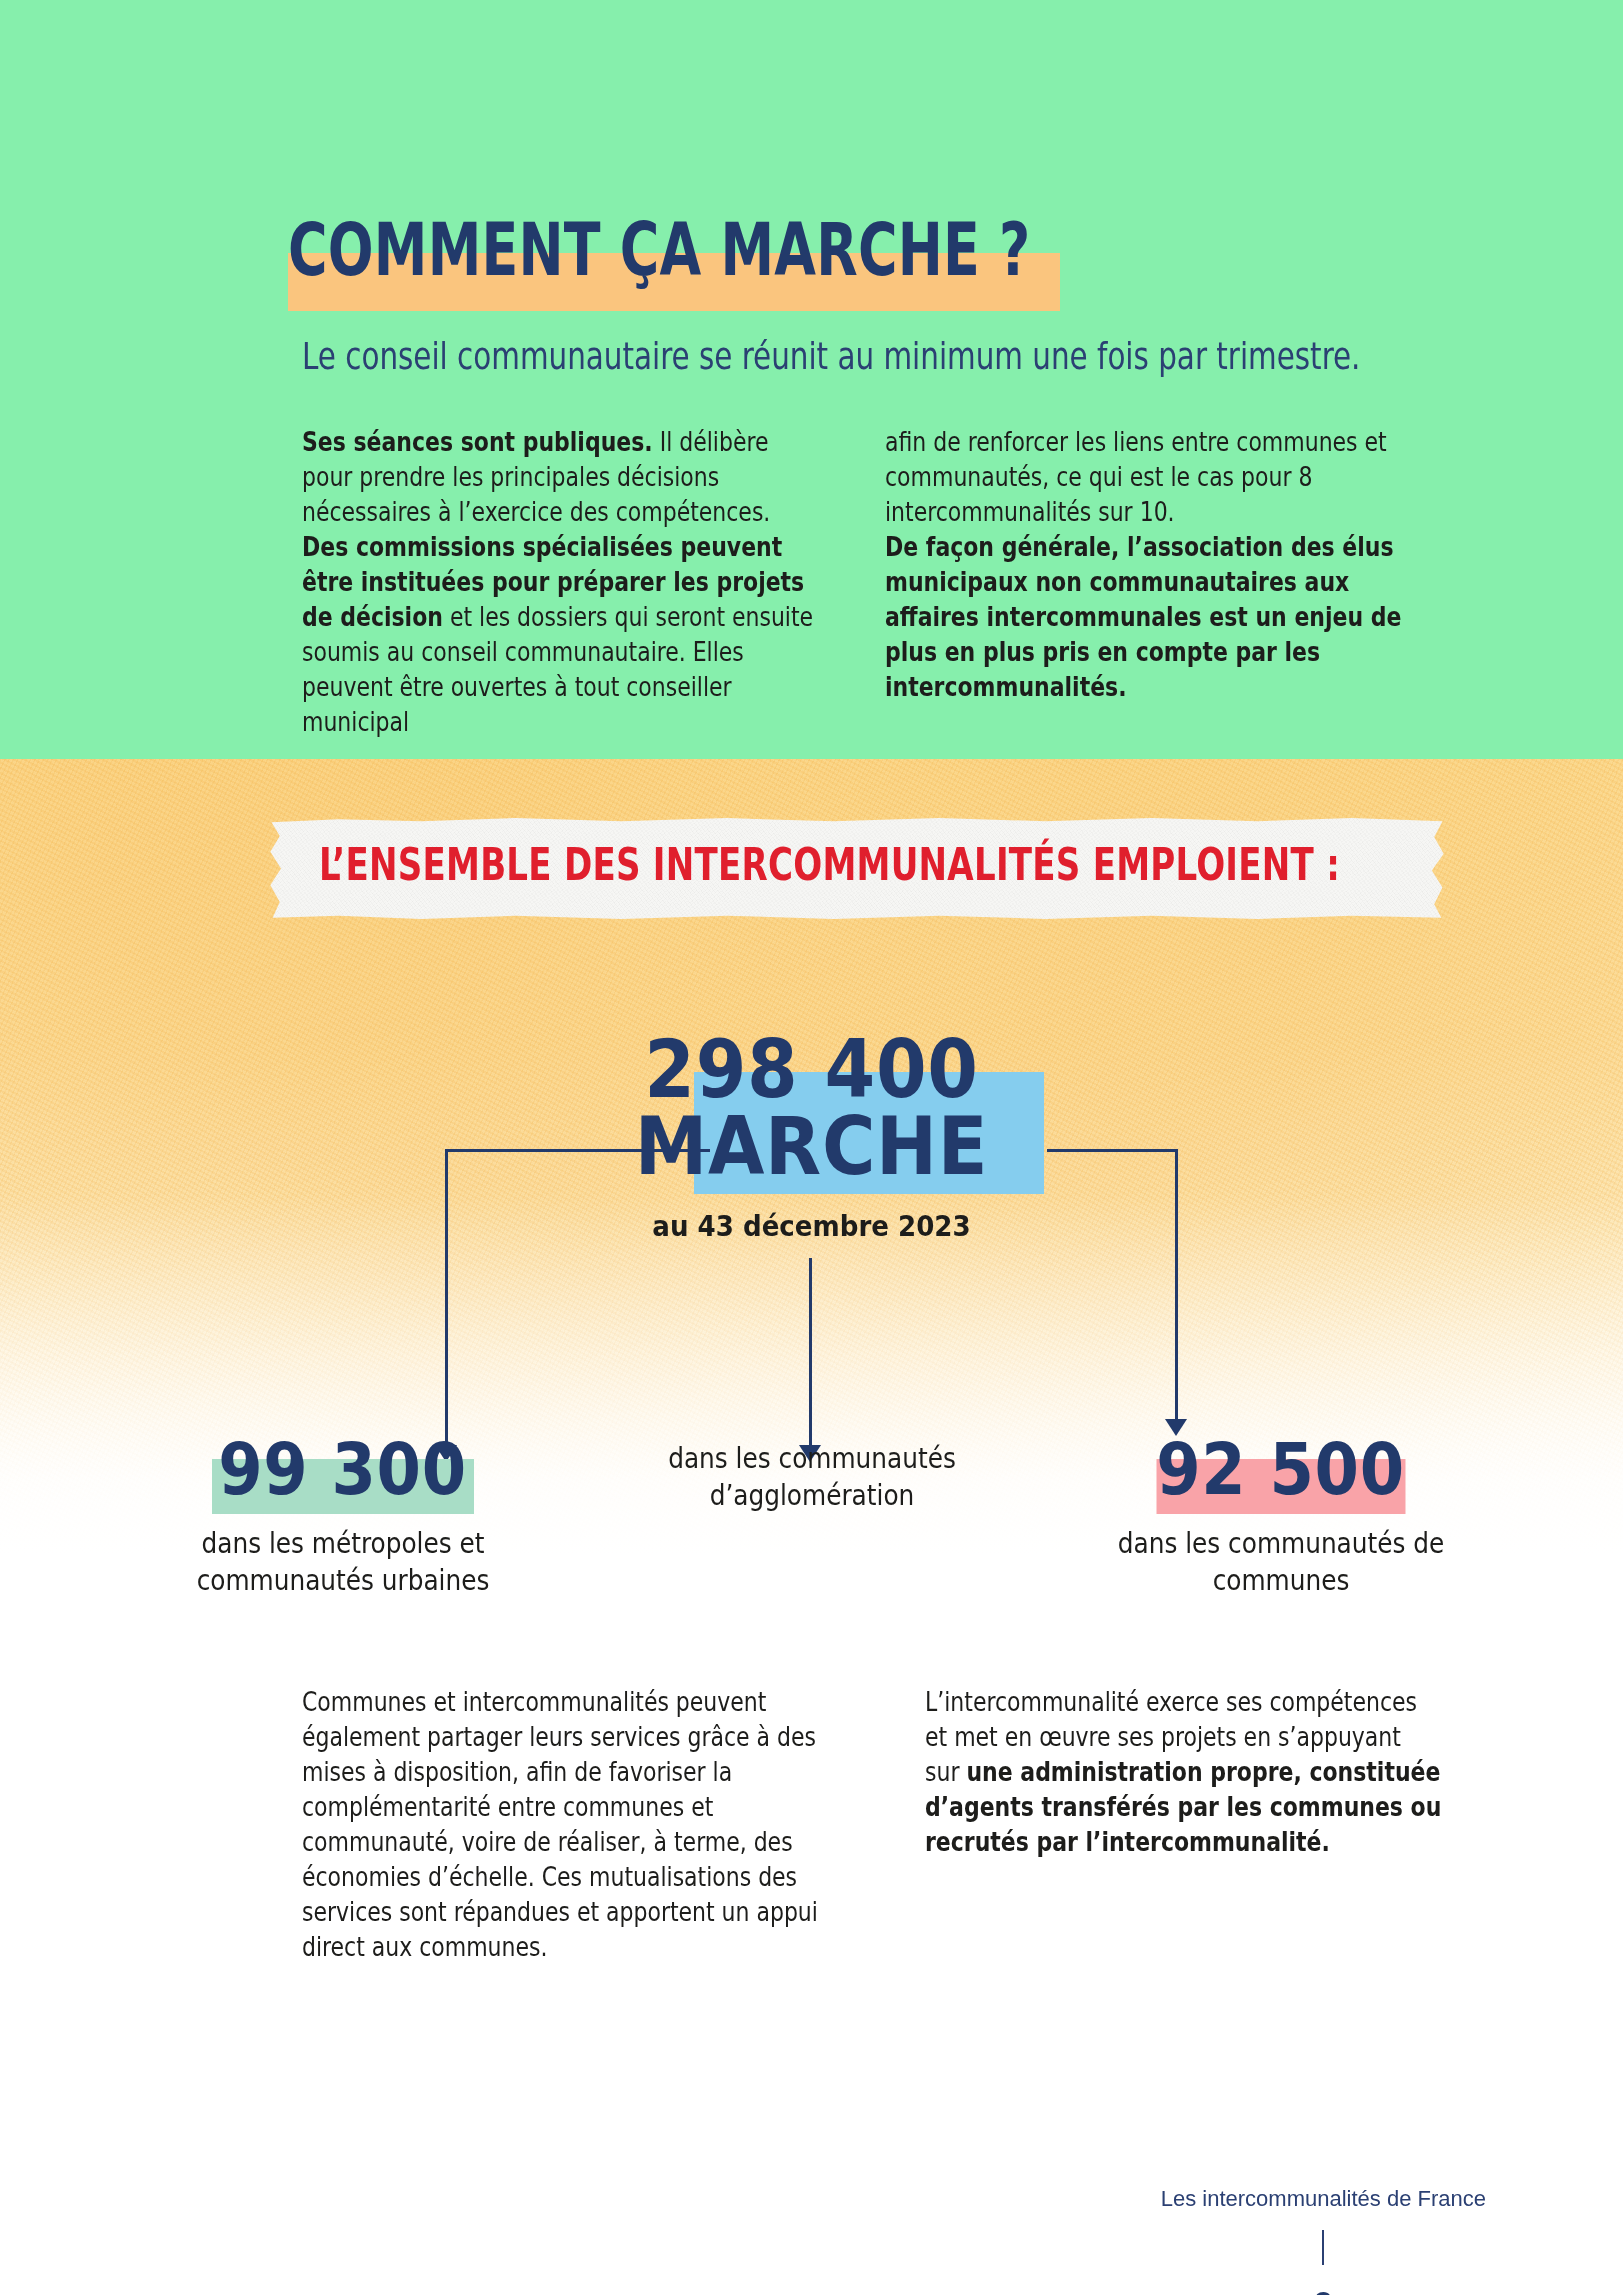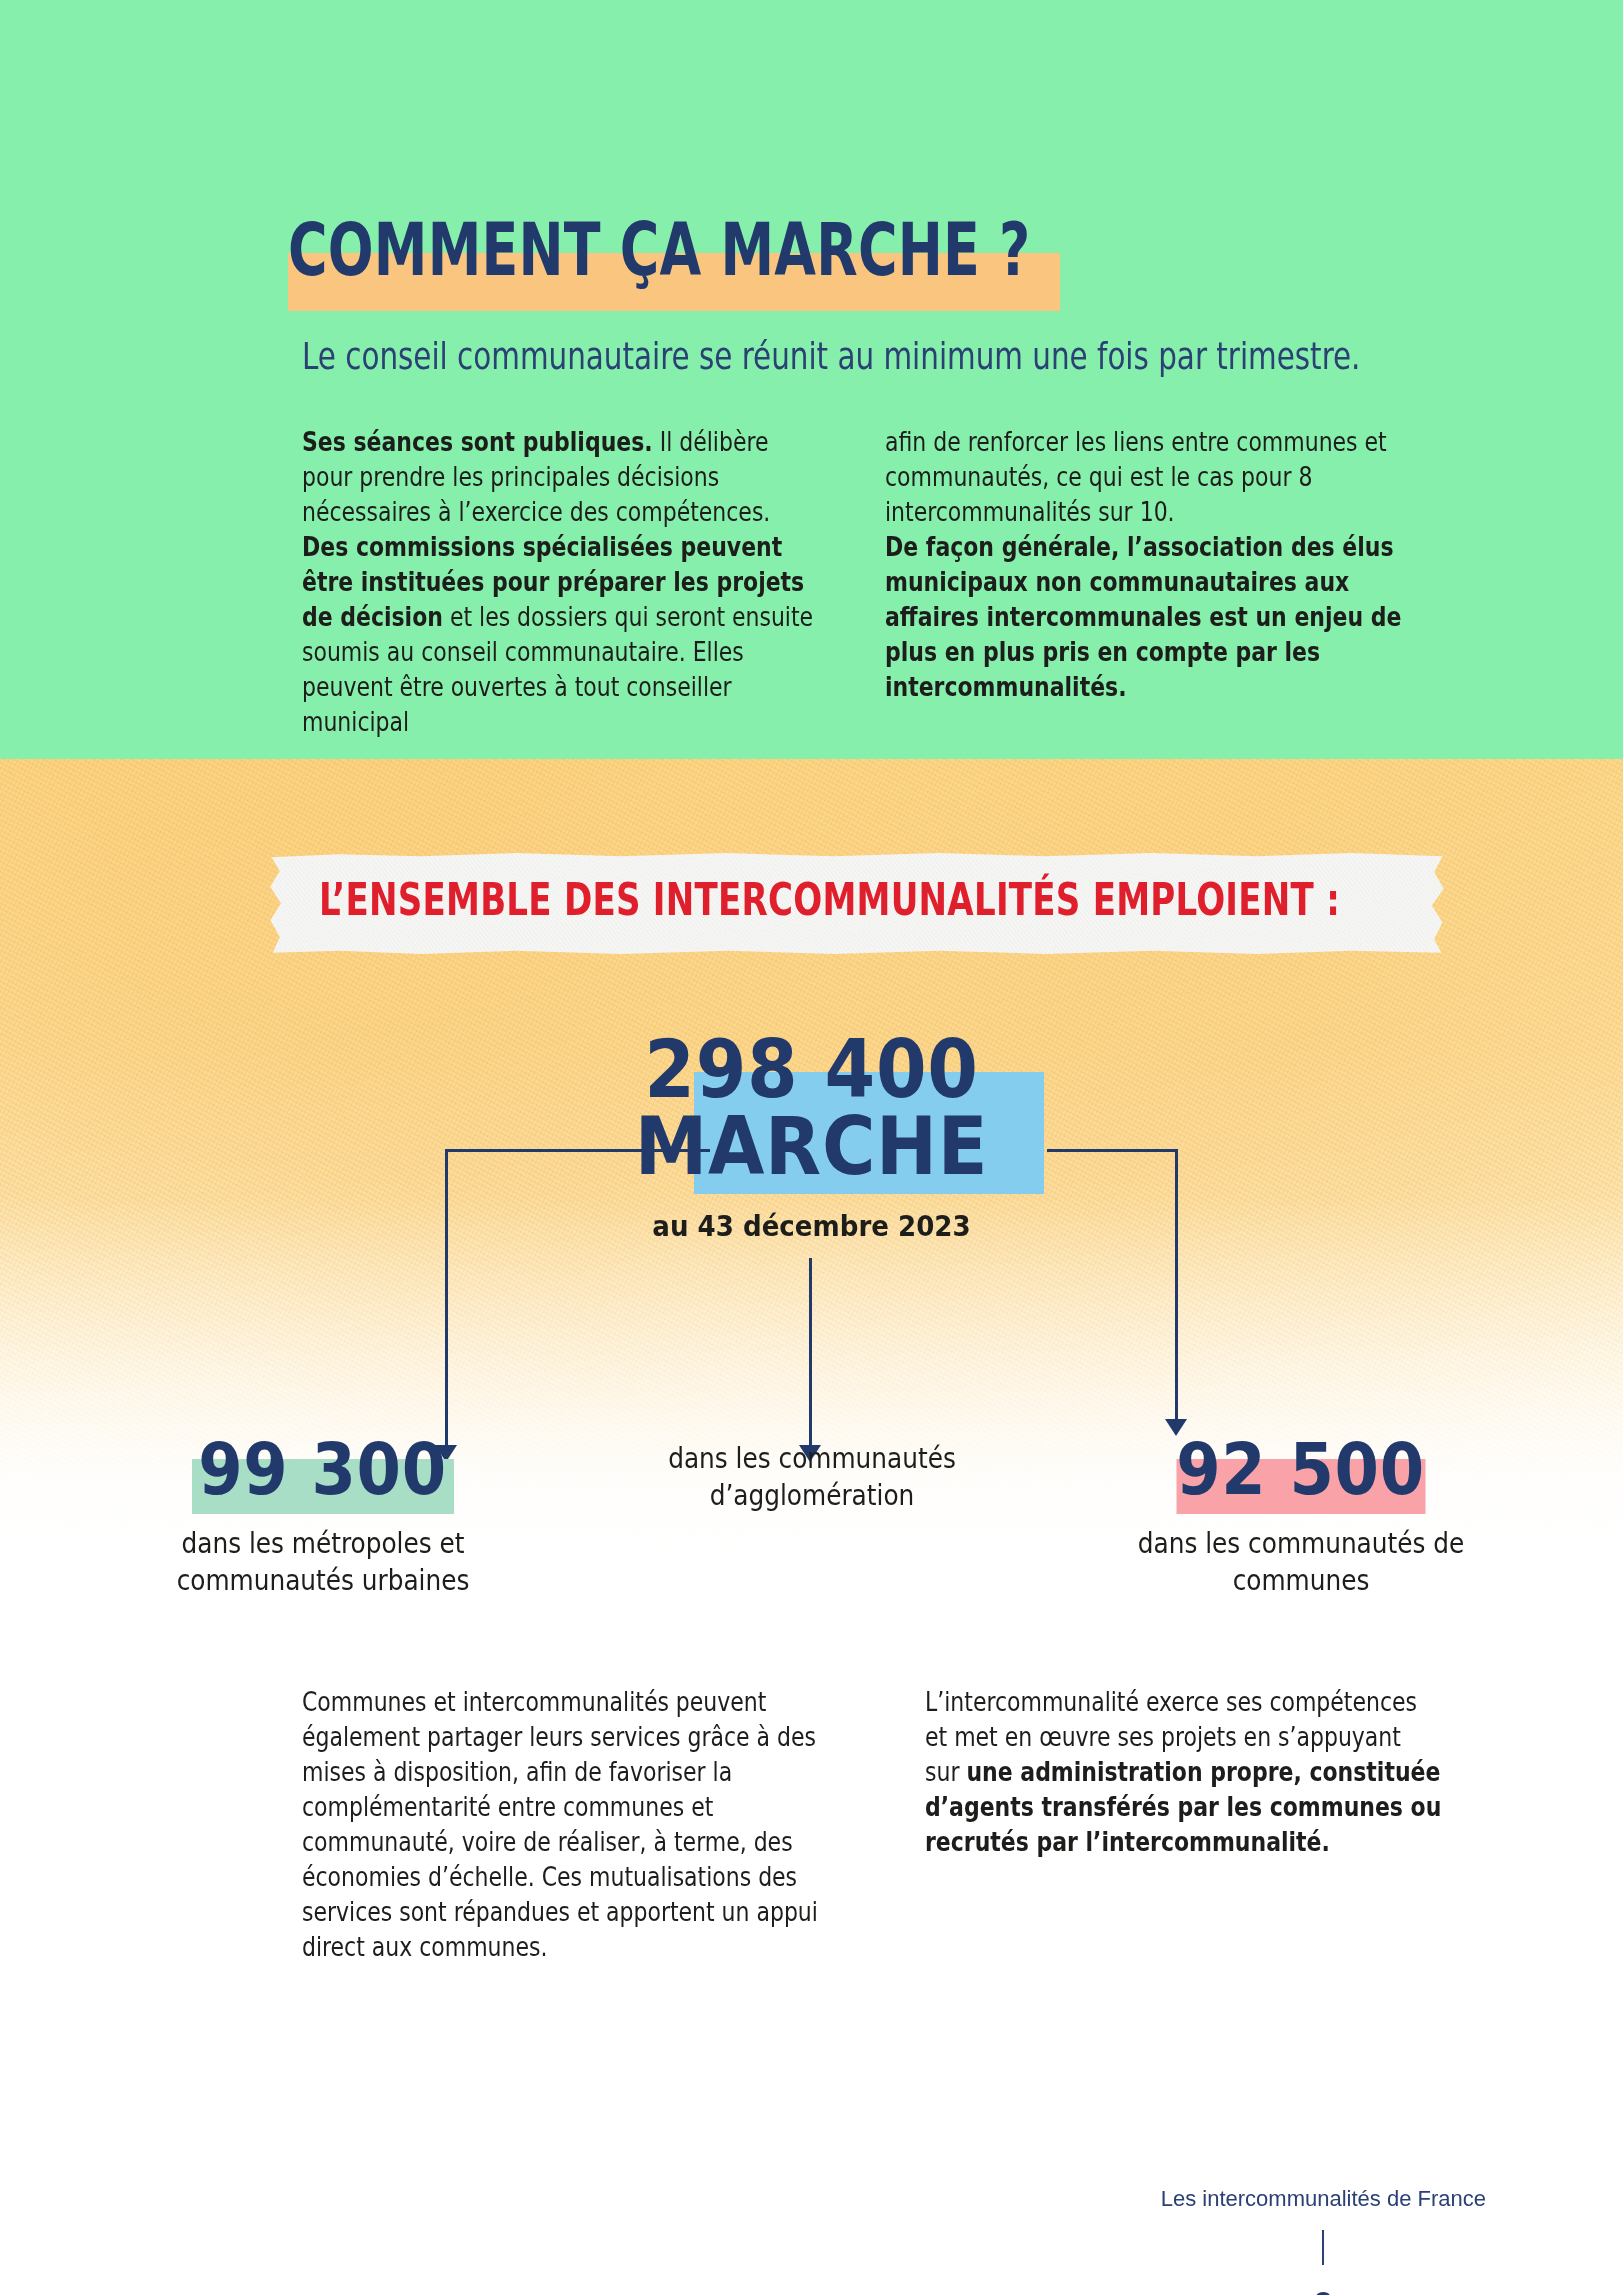--- a/index.html
+++ b/index.html
@@ -65,21 +65,21 @@
         rgba(238,178,70,0.16) 0px, rgba(238,178,70,0.16) 1.3px,
         rgba(255,230,170,0.10) 1.3px, rgba(255,230,170,0.10) 3.9px),
       radial-gradient(circle at 18% 12%, rgba(247,190,92,0.30) 0 12%, rgba(0,0,0,0) 45%),
       radial-gradient(circle at 72% 30%, rgba(247,192,96,0.26) 0 10%, rgba(0,0,0,0) 42%),
       radial-gradient(circle at 45% 58%, rgba(250,202,118,0.20) 0 14%, rgba(0,0,0,0) 50%),
       linear-gradient(to bottom, #fbd68a 0%, #fcdc9b 34%, #fdecc6 62%, #ffffff 88%);
   }
 
   
   #banner {
-    position:absolute; left:268px; top:851px; width:1178px; height:105px;
+    position:absolute; left:268px; top:816px; width:1178px; height:105px;
   }
   #banner-paper {
     position:absolute; inset:0;
     background:
       repeating-linear-gradient(52deg, rgba(0,0,0,0.025) 0 0.7px, rgba(0,0,0,0) 0.7px 3.3px),
       repeating-linear-gradient(142deg, rgba(0,0,0,0.018) 0 0.7px, rgba(0,0,0,0) 0.7px 2.6px),
       #f6f6f4;
     clip-path: polygon(
       0.3% 6%, 6% 3%, 13% 5%, 21% 2%, 30% 5%, 39% 2%, 48% 5%, 57% 2%,
       66% 5%, 75% 2%, 84% 5%, 92% 2%, 99.7% 5%,
@@ -124,21 +124,21 @@
   .conn { position:absolute; background:#223a6b; }
   .arrowhead {
     position:absolute; width:0; height:0;
     border-left:11px solid transparent; border-right:11px solid transparent;
     border-top:17px solid #223a6b;
   }
 
   
   #branches {
     position:absolute; left:0; top:1433px; width:1623px; height:170px;
-    display:flex; justify-content:center; gap:83px;
+    display:flex; justify-content:center; gap:63px;
   }
   .branch { width:406px; position:relative; text-align:center; }
   .branch-fig { position:relative; height:85px; }
   .branch-hl {
     position:absolute; left:50%; transform:translateX(-50%);
     top:26px; height:55px;
   }
   .branch-num {
     position:relative;
     font-family:"Liberation Sans Narrow","DejaVu Sans Condensed","Liberation Sans", sans-serif;

